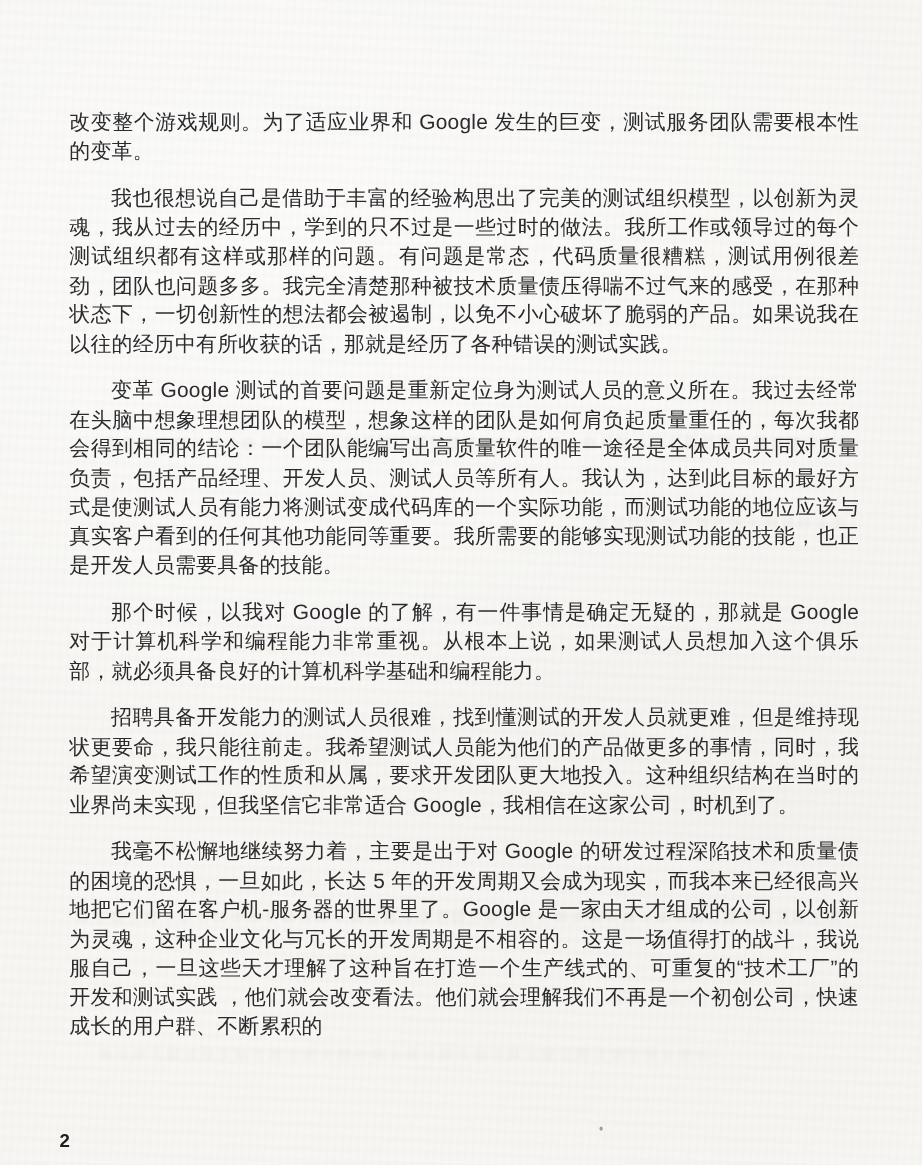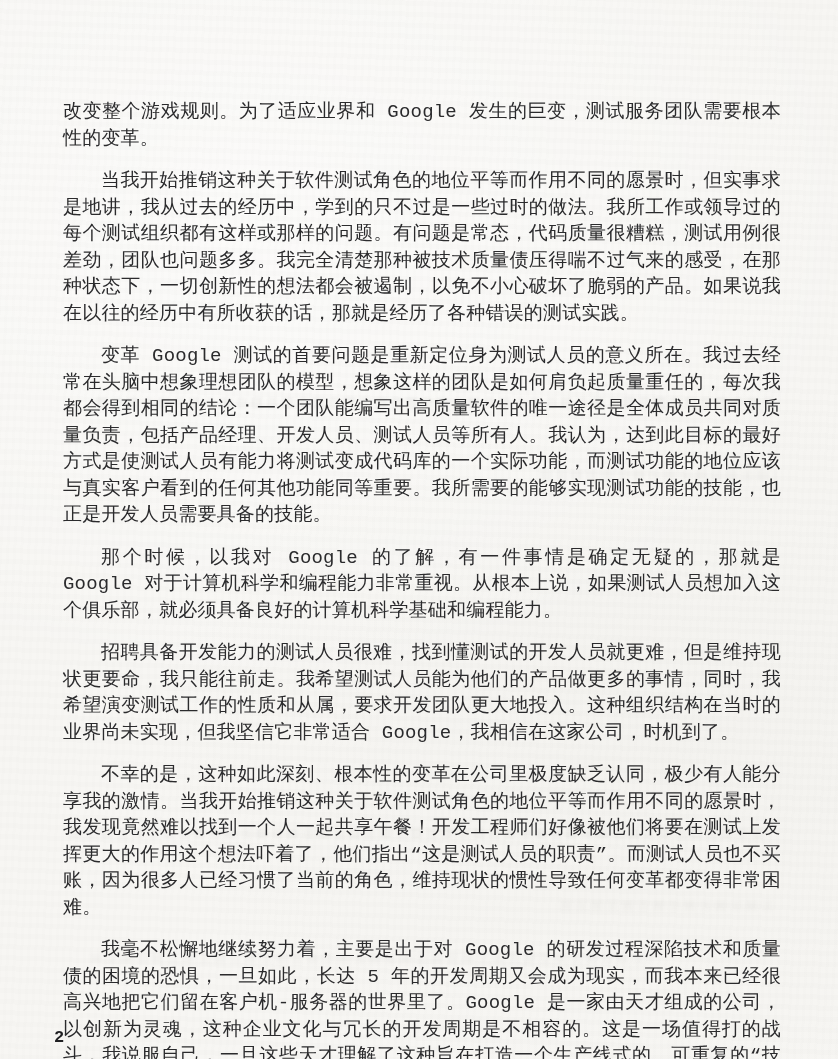--- a/index.html
+++ b/index.html
@@ -10,21 +10,21 @@
   .page {
     position: relative;
     width: 838px;
     height: 1059px;
     margin: 0 auto;
     background:
       radial-gradient(ellipse 900px 700px at 30% 20%, rgba(255,255,255,0.55), rgba(255,255,255,0) 70%),
       radial-gradient(ellipse 700px 500px at 80% 70%, rgba(240,239,235,0.5), rgba(240,239,235,0) 75%),
       #f7f6f3;
     overflow: hidden;
-    font-family: Liberation Mono, monospace;
+    font-family: Liberation Sans, sans-serif;
   }
   
   .page::before {
     content: "";
     position: absolute;
     inset: 0;
     background:
       repeating-linear-gradient(93deg, rgba(120,120,115,0.012) 0 3px, rgba(255,255,255,0.015) 3px 7px),
       repeating-linear-gradient(2deg, rgba(120,120,115,0.014) 0 5px, rgba(255,255,255,0.012) 5px 11px);
     pointer-events: none;
@@ -91,23 +91,22 @@
 
   <div class="bleed bleed-1"></div>
   <div class="bleed bleed-2"></div>
   <div class="bleed bleed-3"></div>
   <div class="bleed bleed-4"></div>
   <div class="bleed bleed-5"></div>
   <div class="speck"></div>
 
   <main class="content">
     <p class="para no-indent">改变整个游戏规则。为了适应业界和 Google 发生的巨变，测试服务团队需要根本性的变革。</p>
-    <p class="para">当我开始推销这种关于软件测试角色的地位平等而作用不同的愿景时，但实事求是地讲，我从过去的经历中，学到的只不过是一些过时的做法。我所工作或领导过的每个测试组织都有这样或那样的问题。有问题是常态，代码质量很糟糕，测试用例很差劲，团队也问题多多。我完全清楚那种被技术质量债压得喘不过气来的感受，在那种状态下，一切创新性的想法都会被遏制，以免不小心破坏了脆弱的产品。如果说我在以往的经历中有所收获的话，那就是经历了各种错误的测试实践。</p>
+    <p class="para">我也很想说自己是借助于丰富的经验构思出了完美的测试组织模型，以创新为灵魂，我从过去的经历中，学到的只不过是一些过时的做法。我所工作或领导过的每个测试组织都有这样或那样的问题。有问题是常态，代码质量很糟糕，测试用例很差劲，团队也问题多多。我完全清楚那种被技术质量债压得喘不过气来的感受，在那种状态下，一切创新性的想法都会被遏制，以免不小心破坏了脆弱的产品。如果说我在以往的经历中有所收获的话，那就是经历了各种错误的测试实践。</p>
     <p class="para">变革 Google 测试的首要问题是重新定位身为测试人员的意义所在。我过去经常在头脑中想象理想团队的模型，想象这样的团队是如何肩负起质量重任的，每次我都会得到相同的结论：一个团队能编写出高质量软件的唯一途径是全体成员共同对质量负责，包括产品经理、开发人员、测试人员等所有人。我认为，达到此目标的最好方式是使测试人员有能力将测试变成代码库的一个实际功能，而测试功能的地位应该与真实客户看到的任何其他功能同等重要。我所需要的能够实现测试功能的技能，也正是开发人员需要具备的技能。</p>
     <p class="para">那个时候，以我对 Google 的了解，有一件事情是确定无疑的，那就是 Google 对于计算机科学和编程能力非常重视。从根本上说，如果测试人员想加入这个俱乐部，就必须具备良好的计算机科学基础和编程能力。</p>
     <p class="para">招聘具备开发能力的测试人员很难，找到懂测试的开发人员就更难，但是维持现状更要命，我只能往前走。我希望测试人员能为他们的产品做更多的事情，同时，我希望演变测试工作的性质和从属，要求开发团队更大地投入。这种组织结构在当时的业界尚未实现，但我坚信它非常适合 Google，我相信在这家公司，时机到了。</p>
-    <p class="para">不幸的是，这种如此深刻、根本性的变革在公司里极度缺乏认同，极少有人能分享我的激情。当我开始推销这种关于软件测试角色的地位平等而作用不同的愿景时，我发现竟然难以找到一个人一起共享午餐！开发工程师们好像被他们将要在测试上发挥更大的作用这个想法吓着了，他们指出“这是测试人员的职责”。而测试人员也不买账，因为很多人已经习惯了当前的角色，维持现状的惯性导致任何变革都变得非常困难。</p>
     <p class="para">我毫不松懈地继续努力着，主要是出于对 Google 的研发过程深陷技术和质量债的困境的恐惧，一旦如此，长达 5 年的开发周期又会成为现实，而我本来已经很高兴地把它们留在客户机-服务器的世界里了。Google 是一家由天才组成的公司，以创新为灵魂，这种企业文化与冗长的开发周期是不相容的。这是一场值得打的战斗，我说服自己，一旦这些天才理解了这种旨在打造一个生产线式的、可重复的“技术工厂”的开发和测试实践 ，他们就会改变看法。他们就会理解我们不再是一个初创公司，快速成长的用户群、不断累积的</p>
   </main>
 
   <div class="page-number">2</div>
 
 </div>
 
 </body></html>

